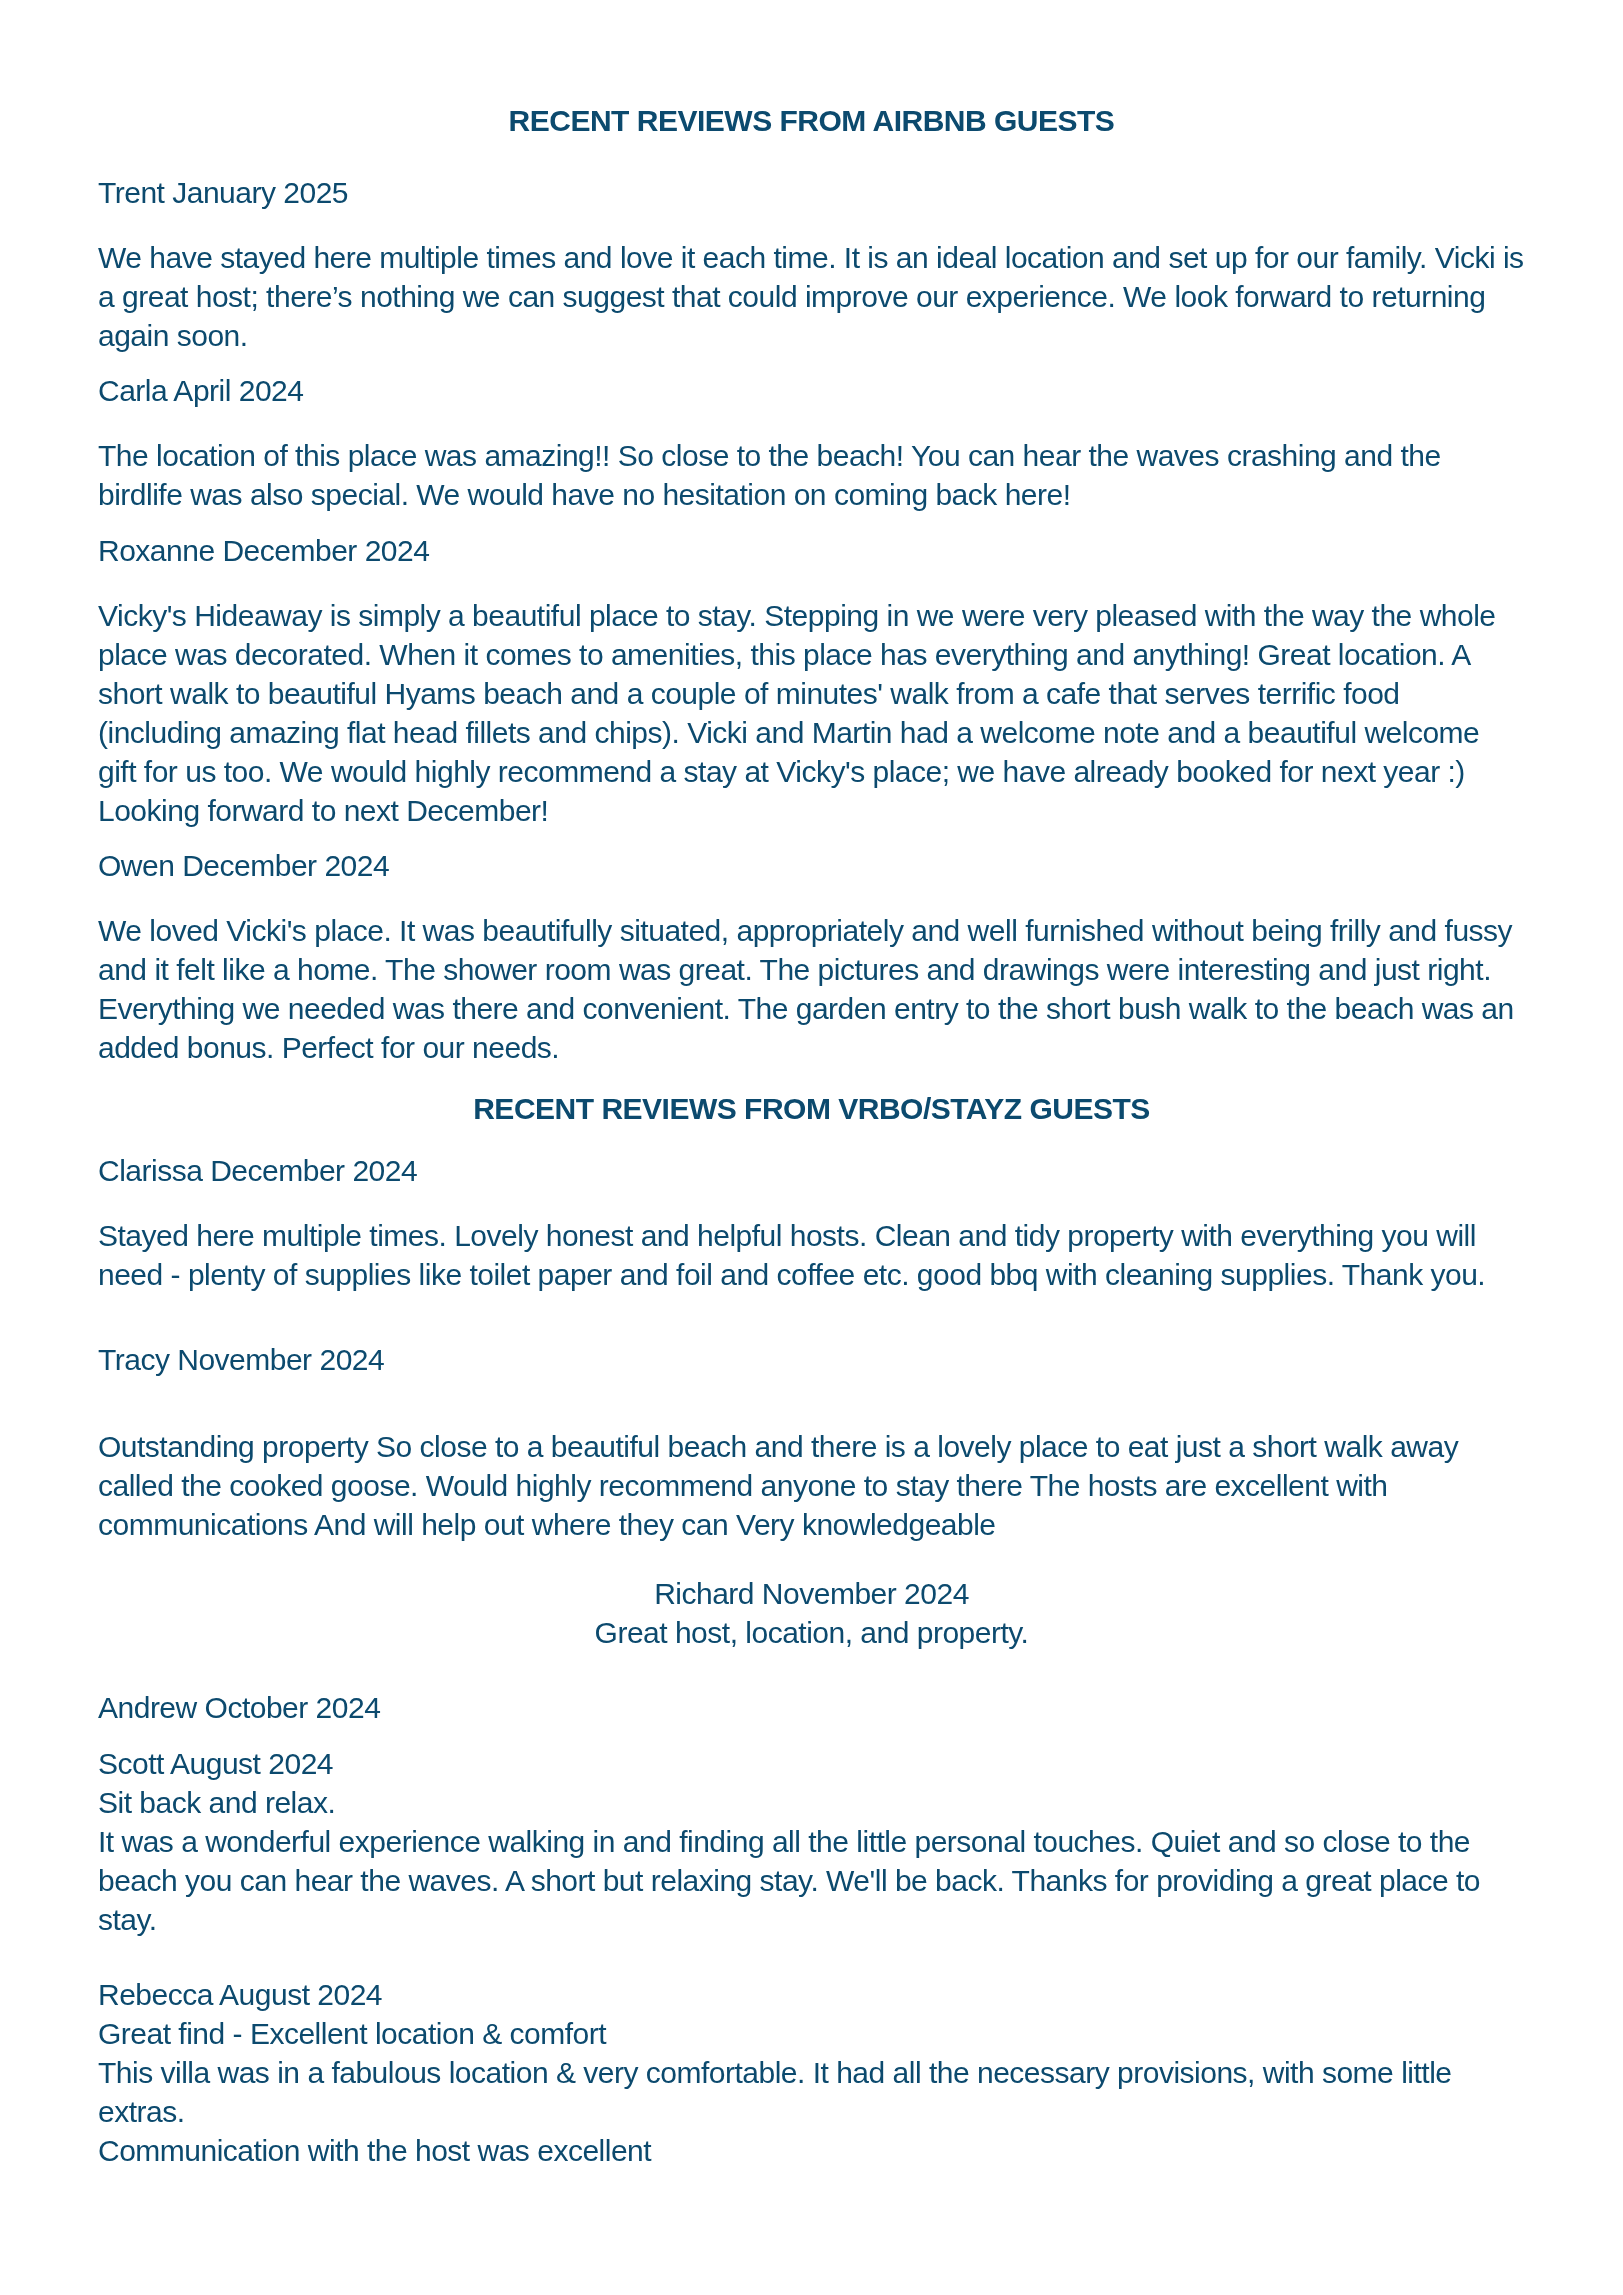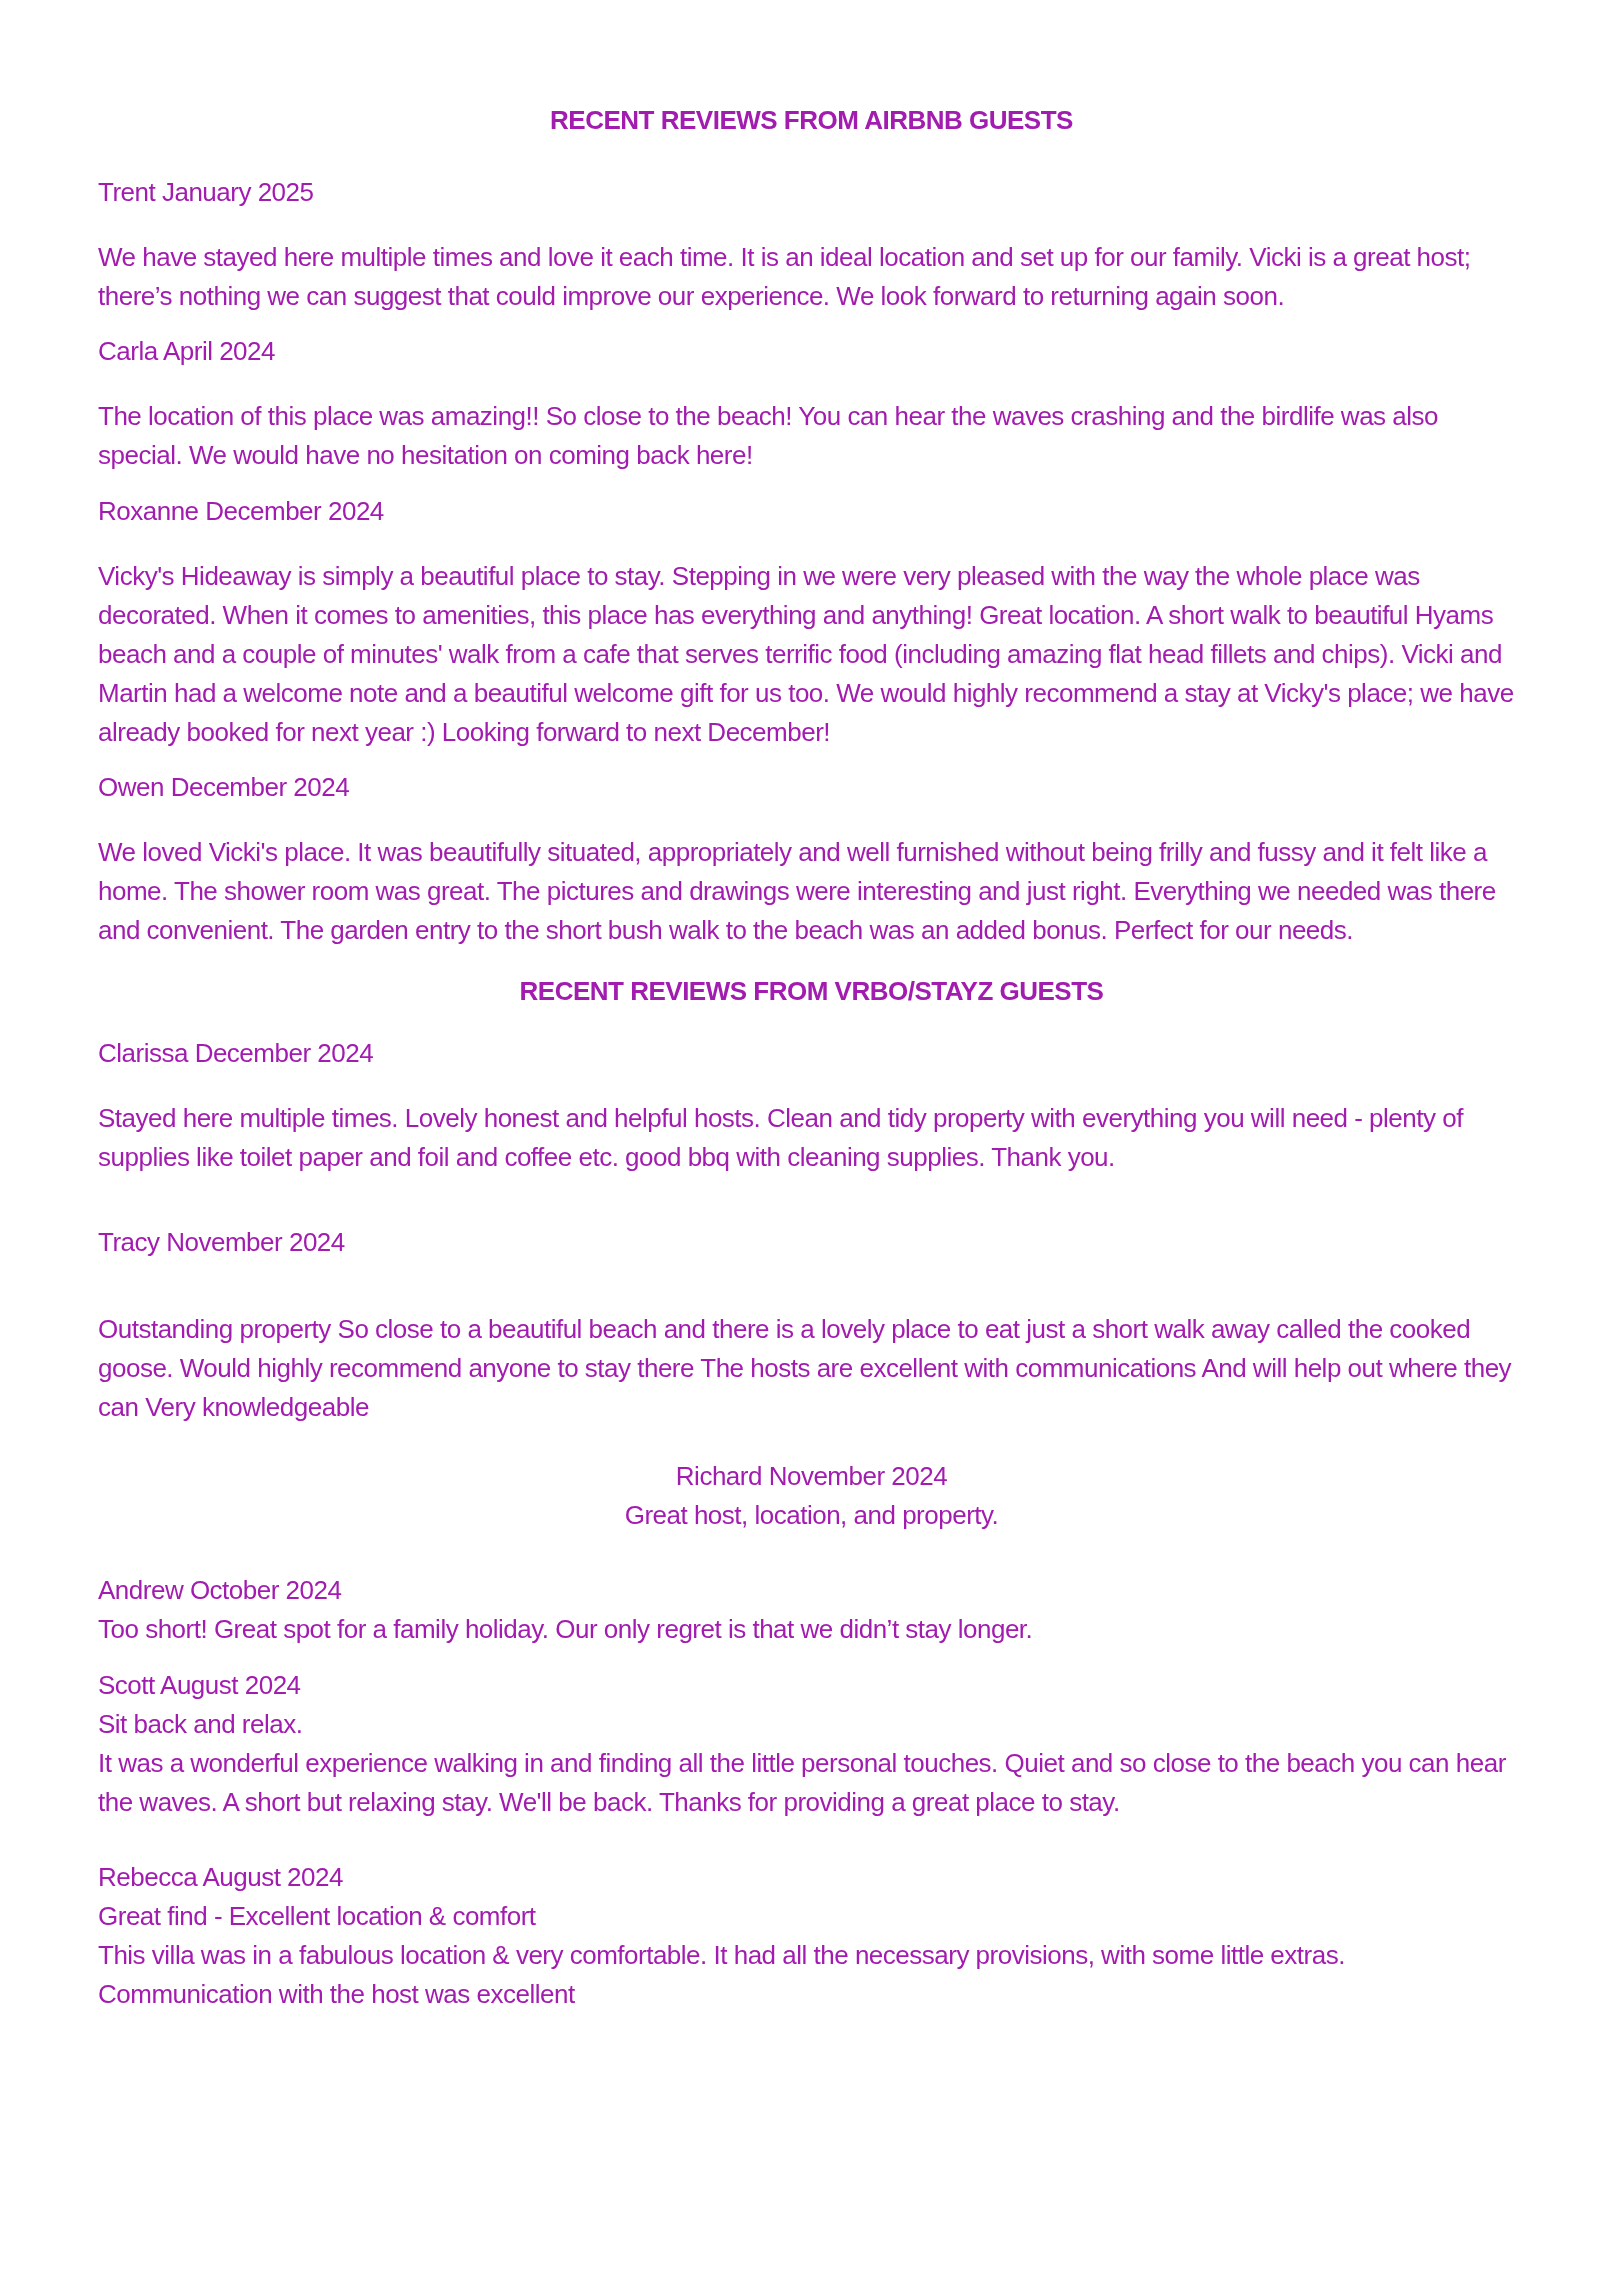--- a/index.html
+++ b/index.html
@@ -6,23 +6,23 @@
     margin: 0;
     padding: 0;
     background: #ffffff;
   }
   .page {
     position: relative;
     width: 1623px;
     height: 2295px;
     box-sizing: border-box;
     background: #ffffff;
-    color: #a21caf;
+    color: #0c4a6e;
     font-family: "Liberation Sans", sans-serif;
-    font-size: 26px;
+    font-size: 30px;
     letter-spacing: -0.5px;
     line-height: 39px;
     padding: 101px 98px 0 98px;
     overflow: hidden;
   }
   .doc-title {
     text-align: center;
     font-weight: 700;
   }
   .review-name {
@@ -94,23 +94,20 @@
 
   <div class="review compact" style="margin-top:30px;text-align:center;">
     <div class="review-name">Richard November 2024</div>
     <div class="review-text">
       <div class="rline">Great host, location, and property.</div>
     </div>
   </div>
 
   <div class="review compact" style="margin-top:36px;">
     <div class="review-name">Andrew October 2024</div>
-    <div class="review-text">
-      <div class="rline">Too short! Great spot for a family holiday. Our only regret is that we didn’t stay longer.</div>
-    </div>
   </div>
 
   <div class="review compact" style="margin-top:16.4px;">
     <div class="review-name">Scott August 2024</div>
     <div class="review-text">
       <div class="rline">Sit back and relax.</div>
       <div class="rline">It was a wonderful experience walking in and finding all the little personal touches. Quiet and so close to the beach you can hear the waves. A short but relaxing stay. We'll be back. Thanks for providing a great place to stay.</div>
     </div>
   </div>
 

